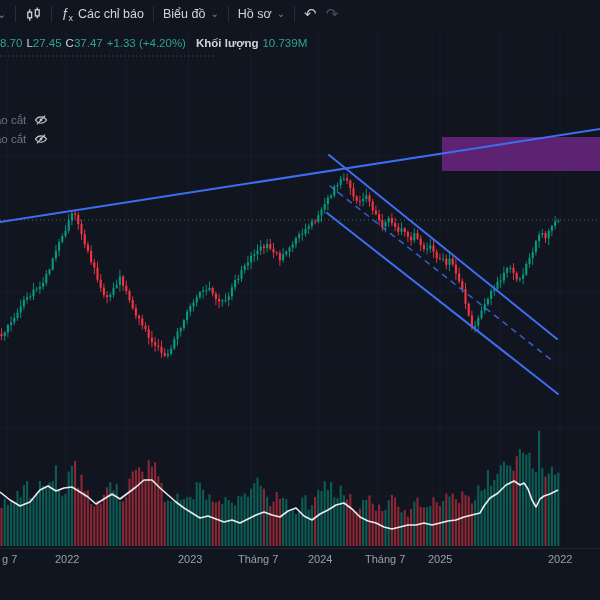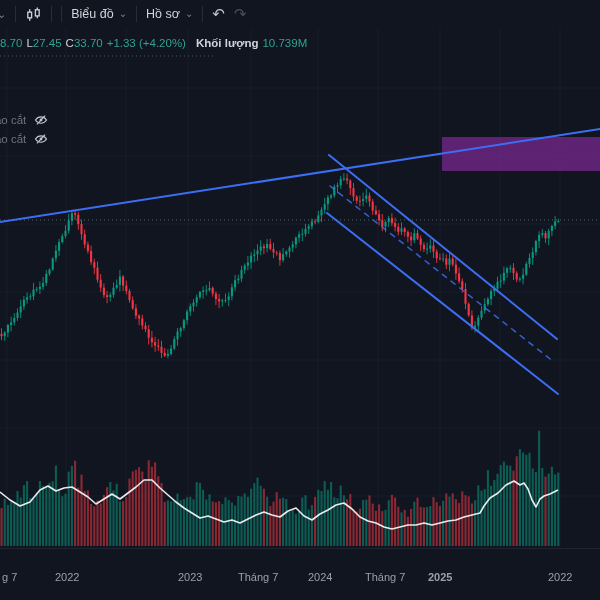--- a/index.html
+++ b/index.html
@@ -26,60 +26,64 @@
   .vol-lbl{color:#d1d4dc;font-weight:bold;margin-left:6px;}
   
   .legend-row{position:absolute;left:-14px;height:16px;display:flex;align-items:center;
               gap:8px;font-size:11.5px;color:#6d7380;z-index:5;}
   .eye{display:flex;align-items:center;cursor:pointer;}
   
   #chart{position:absolute;left:0;top:0;z-index:1;}
   
   #taxis{position:absolute;left:0;top:548px;width:600px;height:22px;
          border-top:1px solid #1e2531;z-index:4;}
-  .t-label{position:absolute;top:4px;font-size:11px;color:#9aa0ab;white-space:nowrap;margin-top:18px;}
+  .t-label{position:absolute;top:4px;font-size:11px;color:#9aa0ab;white-space:nowrap;}
 </style>
 </head>
 <body>
 
 <div id="app">
 
   <div id="toolbar">
     <span id="clip-chevron">⌄</span>
     <span class="tb-sep"></span>
     <span class="tb-item">
       <span class="tb-icon">
         <svg width="17" height="17" viewBox="0 0 18 18" fill="none" stroke="#cfd2d8" stroke-width="1.4">
           <line x1="5" y1="3.5" x2="5" y2="15.5"></line>
             <rect x="3" y="6.5" width="4" height="6" fill="#10151f"></rect>
           <line x1="13" y1="1.5" x2="13" y2="13"></line>
             <rect x="11" y="4" width="4" height="6.5" fill="#10151f"></rect>
         </svg>
       </span>
     </span>
     <span class="tb-sep"></span>
+    <span class="tb-item">
+      <span class="fx"><span>ƒ</span><sub>x</sub></span>
+      <span>Các chỉ báo</span>
+    </span>
     <span class="tb-sep"></span>
     <span class="tb-item">
       <span>Biểu đồ</span>
       <span class="tb-chevron">⌄</span>
     </span>
     <span class="tb-sep"></span>
     <span class="tb-item">
       <span>Hồ sơ</span>
       <span class="tb-chevron">⌄</span>
     </span>
     <span class="tb-sep"></span>
     <span class="tb-item undo">↶</span>
     <span class="tb-item redo">↷</span>
   </div>
 
   <div id="ohlc">
     <span class="val">8.70</span>
     <span><span class="lbl">L</span><span class="val">27.45</span></span>
-    <span><span class="lbl">C</span><span class="val">33.70</span></span>
+    <span><span class="lbl">C</span><span class="val">37.47</span></span>
     <span class="val">+1.33 (+4.20%)</span>
     <span class="vol-lbl">Khối lượng</span>
     <span class="val">10.739M</span>
   </div>
 
   <div class="legend-row" style="top:112px;">
     <span>giao cắt</span>
     <span class="eye">
       <svg width="14" height="14" viewBox="0 0 24 24" fill="none" stroke="#c2c6cf" stroke-width="2">
         <path d="M2.5 12s3.5-5.5 9.5-5.5S21.5 12 21.5 12s-3.5 5.5-9.5 5.5S2.5 12 2.5 12z"></path>
@@ -668,16 +672,16 @@
       </g>
     </svg>
 
   <div id="taxis">
       <span class="t-label" style="left: 2px;">g 7</span>
       <span class="t-label" style="left: 55px;">2022</span>
       <span class="t-label" style="left: 178px;">2023</span>
       <span class="t-label" style="left: 238px;">Tháng 7</span>
       <span class="t-label" style="left: 308px;">2024</span>
       <span class="t-label" style="left: 365px;">Tháng 7</span>
-      <span class="t-label" style="left: 428px; font-weight: bold;">2025</span>
+      <span class="t-label" style="left: 428px;">2025</span>
       <span class="t-label" style="left: 548px;">2022</span>
     </div>
 </div>
 
 </body></html>

